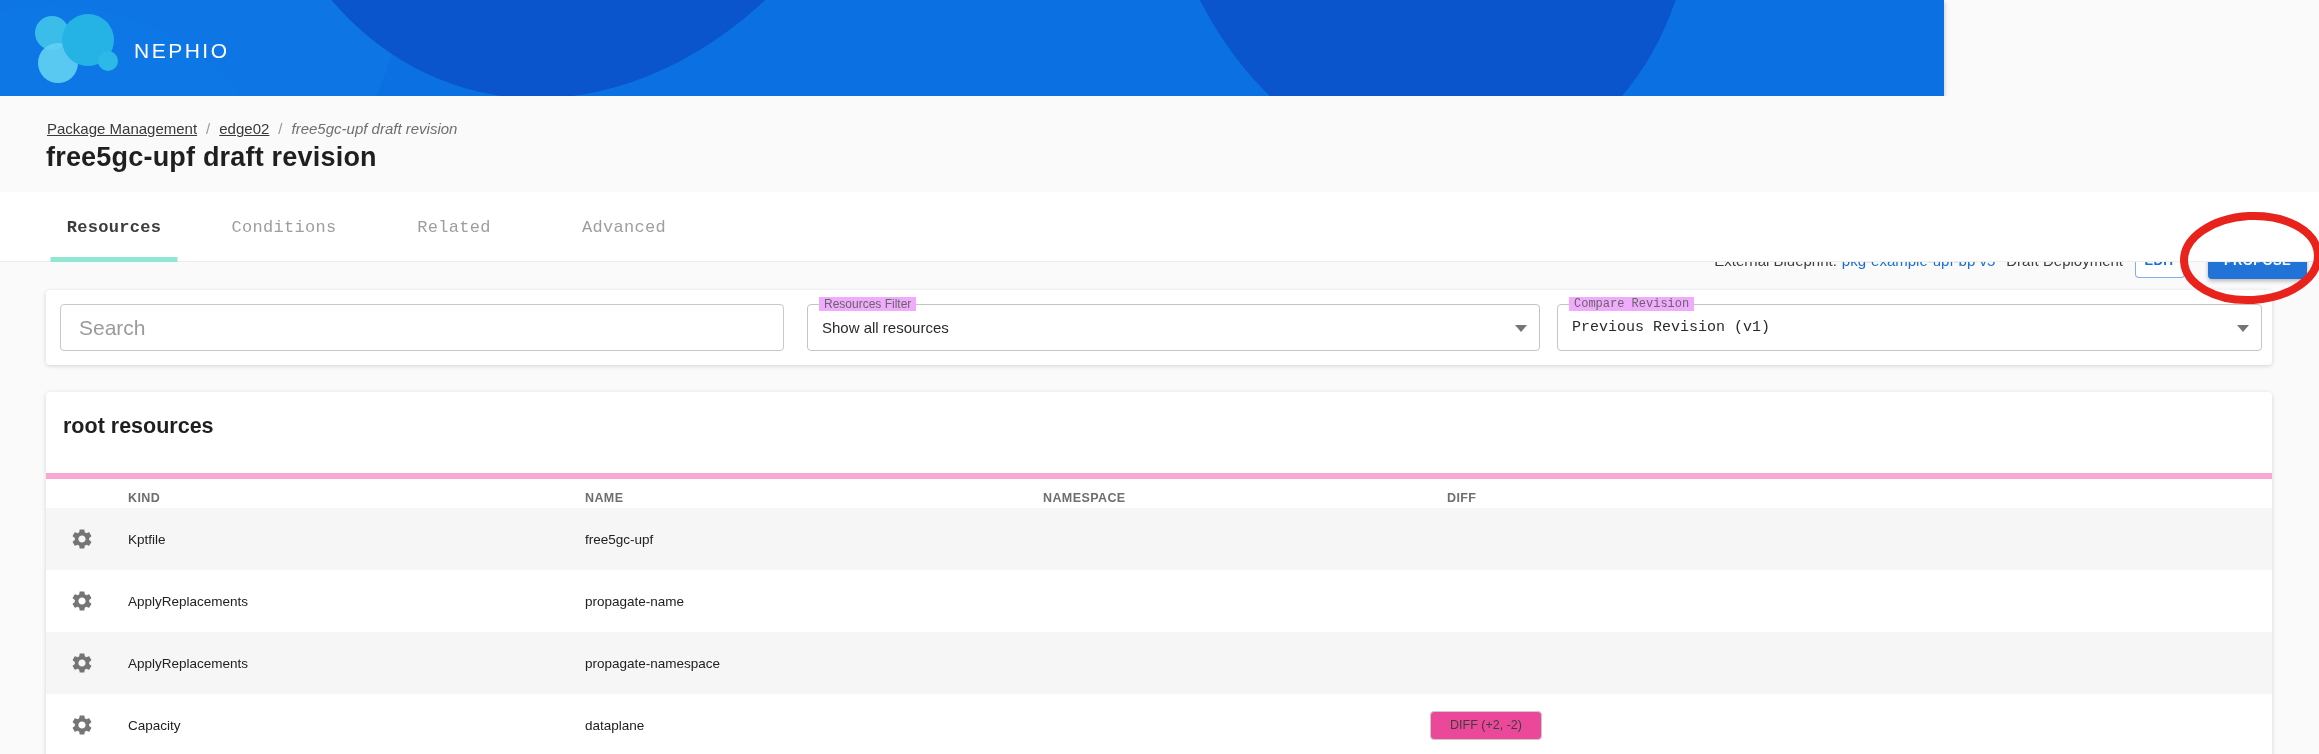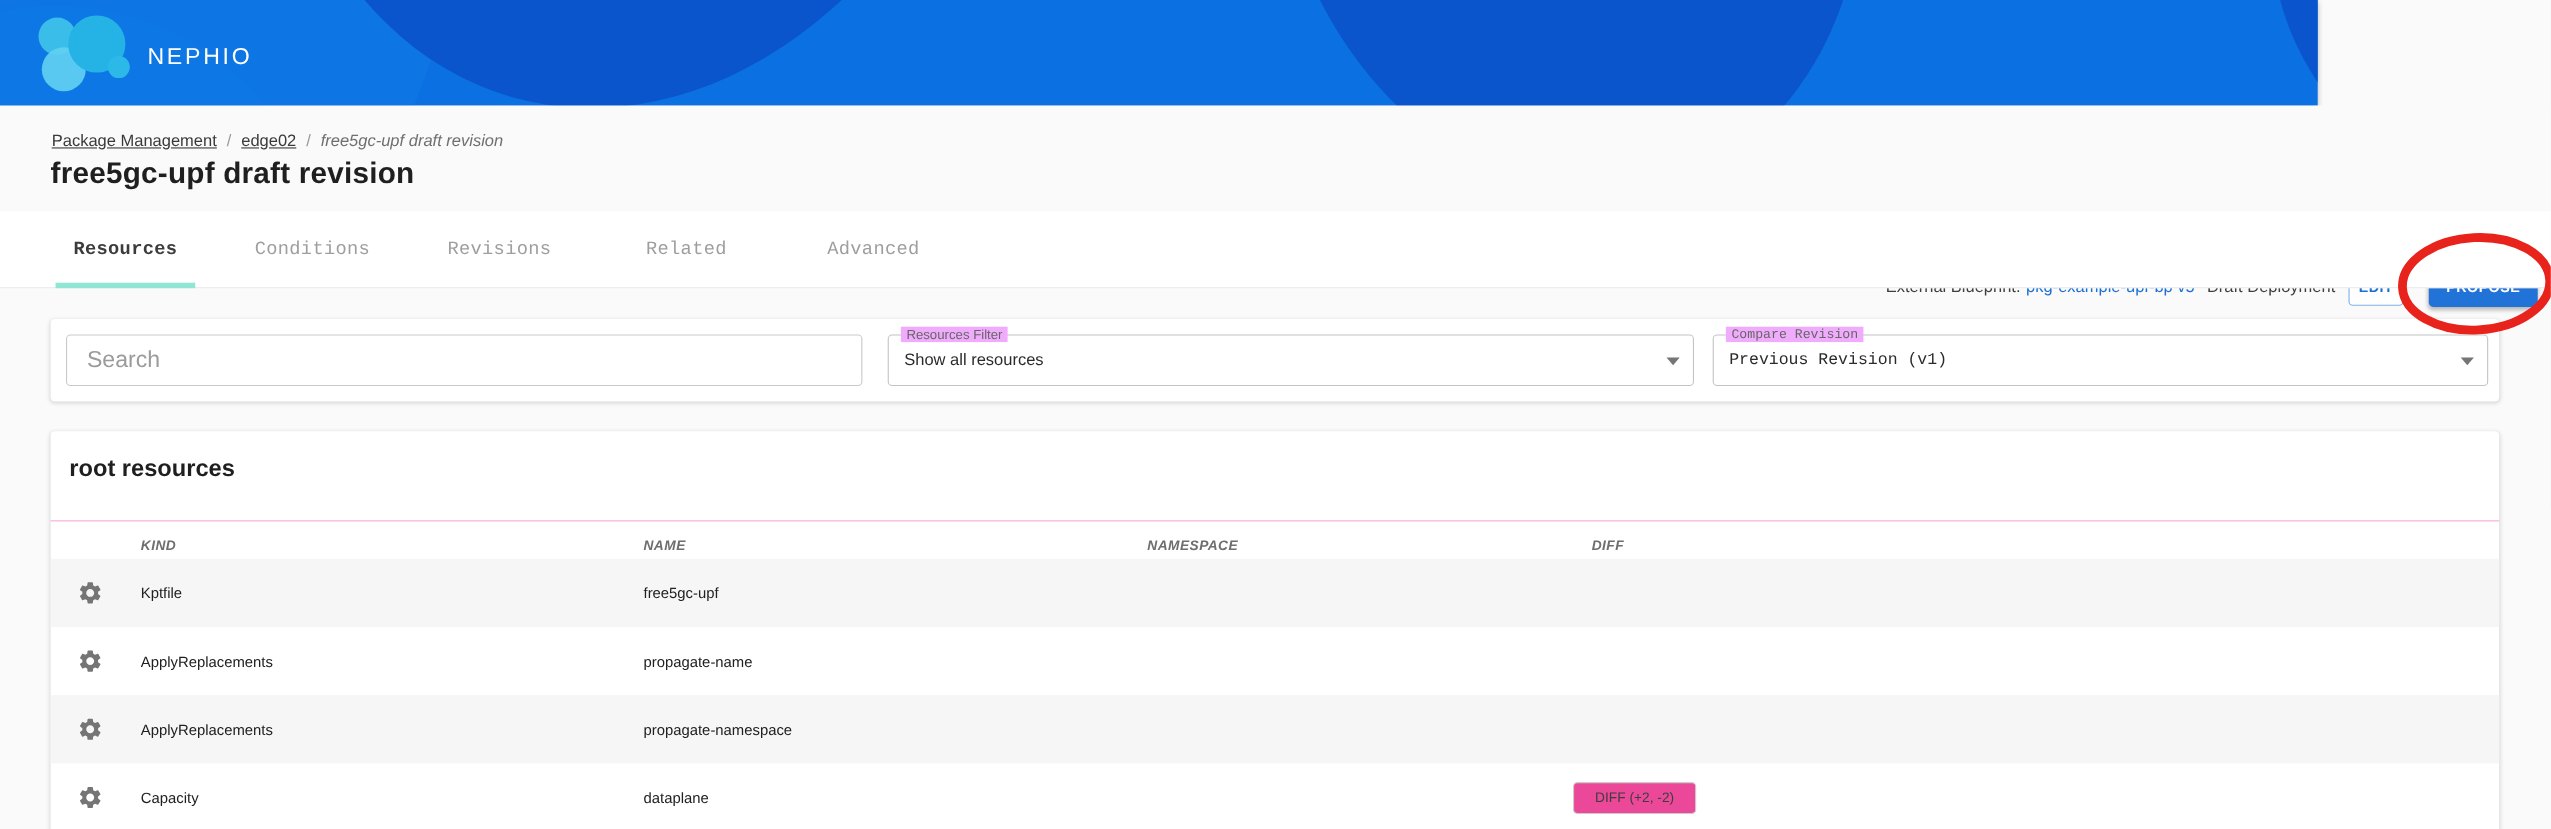--- a/index.html
+++ b/index.html
@@ -2,21 +2,21 @@
 <html style="--header_blue: #0b70e1; --header_dark_blue: #0a4fc8; --header_light_blue: #1079e8; --logo_cyan: #25b3e6; --accent_teal: #90e5d3; --link_blue: #1a6fd6; --propose_bg: #2173d8; --annotation_red: #e8231c; --page_bg: #fafafa; --row_alt_bg: #f6f6f6;"><head>
 <meta charset="utf-8">
 <title>Nephio</title>
 <style>
   html,body{margin:0;padding:0;}
   body{font-family:"Liberation Sans", sans-serif; background:#e9e9e9;}
   #app{position:relative; width:2319px; height:754px; overflow:hidden;
        background:var(--page_bg,#fafafa);}
 
   
-  .app-header{position:absolute; left:0; top:0; width:2107px; height:96px;
+  .app-header{position:absolute; left:0; top:0; width:1944px; height:96px;
     background:var(--header_blue,#0b70e1); overflow:hidden;
     box-shadow:0 2px 5px rgba(0,0,0,.25);}
   .header-art{position:absolute; left:0; top:0; width:2319px; height:96px; display:block;}
   .logo{position:absolute; left:28px; top:12px; width:240px; height:72px;}
 
   
   .title-section{position:absolute; left:0; top:96px; width:2319px; height:96px;
     background:var(--page_bg,#fafafa);}
   .breadcrumb{position:absolute; left:47px; top:24px; font-size:15px; color:#3e3e3e;}
   .crumb{display:inline-block;}
@@ -72,21 +72,21 @@
   .select-arrow{position:absolute; right:12px; top:50%; margin-top:-3px; width:0; height:0;
     border-left:6px solid transparent; border-right:6px solid transparent;
     border-top:7px solid #757575;}
 
   
   .table-card{left:46px; top:392px; width:2226px; height:380px; border-radius:4px 4px 0 0;}
   .card-title{position:absolute; left:17px; top:22px; font-size:21.5px; font-weight:bold;
     color:#1f1f1f;}
   .grid{display:grid; grid-template-columns:82px 457px 458px 387px 1fr; align-items:center;}
   .thead{position:absolute; left:0; top:81px; width:100%; height:45px; box-sizing:border-box;
-    border-top:1px solid #f9a8d4; border-bottom:1px solid #e3e3e3;font-style:italic;}
+    border-top:6px solid #f9a8d4; border-bottom:1px solid #e3e3e3;}
   .th{font-size:12.5px; font-weight:bold; color:#6e6e6e; letter-spacing:.4px;}
   .th-diff{padding-left:17px;}
   .tbody{position:absolute; left:0; top:116px; width:100%;}
   .trow{height:62px; cursor:pointer;}
   .trow.alt{background:var(--row_alt_bg,#f6f6f6);}
   .cell{font-size:13.5px; color:#212121;}
   .cell-icon{padding-left:24px; display:flex; align-items:center;}
   .gear{width:24px; height:24px; fill:#757575;}
   .diff-btn{width:112px; height:29px; border:1px solid #cbcbcb; border-radius:4px;
     background:#ec4899; font-family:"Liberation Sans",sans-serif; font-size:12.5px;
@@ -137,23 +137,20 @@
 
   <div class="tab-bar">
       <div class="tab tab-active">
         <span>Resources</span>
         <div class="tab-indicator"></div>
       </div>
       <div class="tab">
         <span>Conditions</span>
       </div>
       <div class="tab">
-        <span>Revisions</span>
-      </div>
-      <div class="tab">
         <span>Related</span>
       </div>
       <div class="tab">
         <span>Advanced</span>
       </div>
     </div>
 
   <div class="card filter-card">
     <input class="search-input" type="text" placeholder="Search" style="">
     <div class="mui-select sel-resources">

